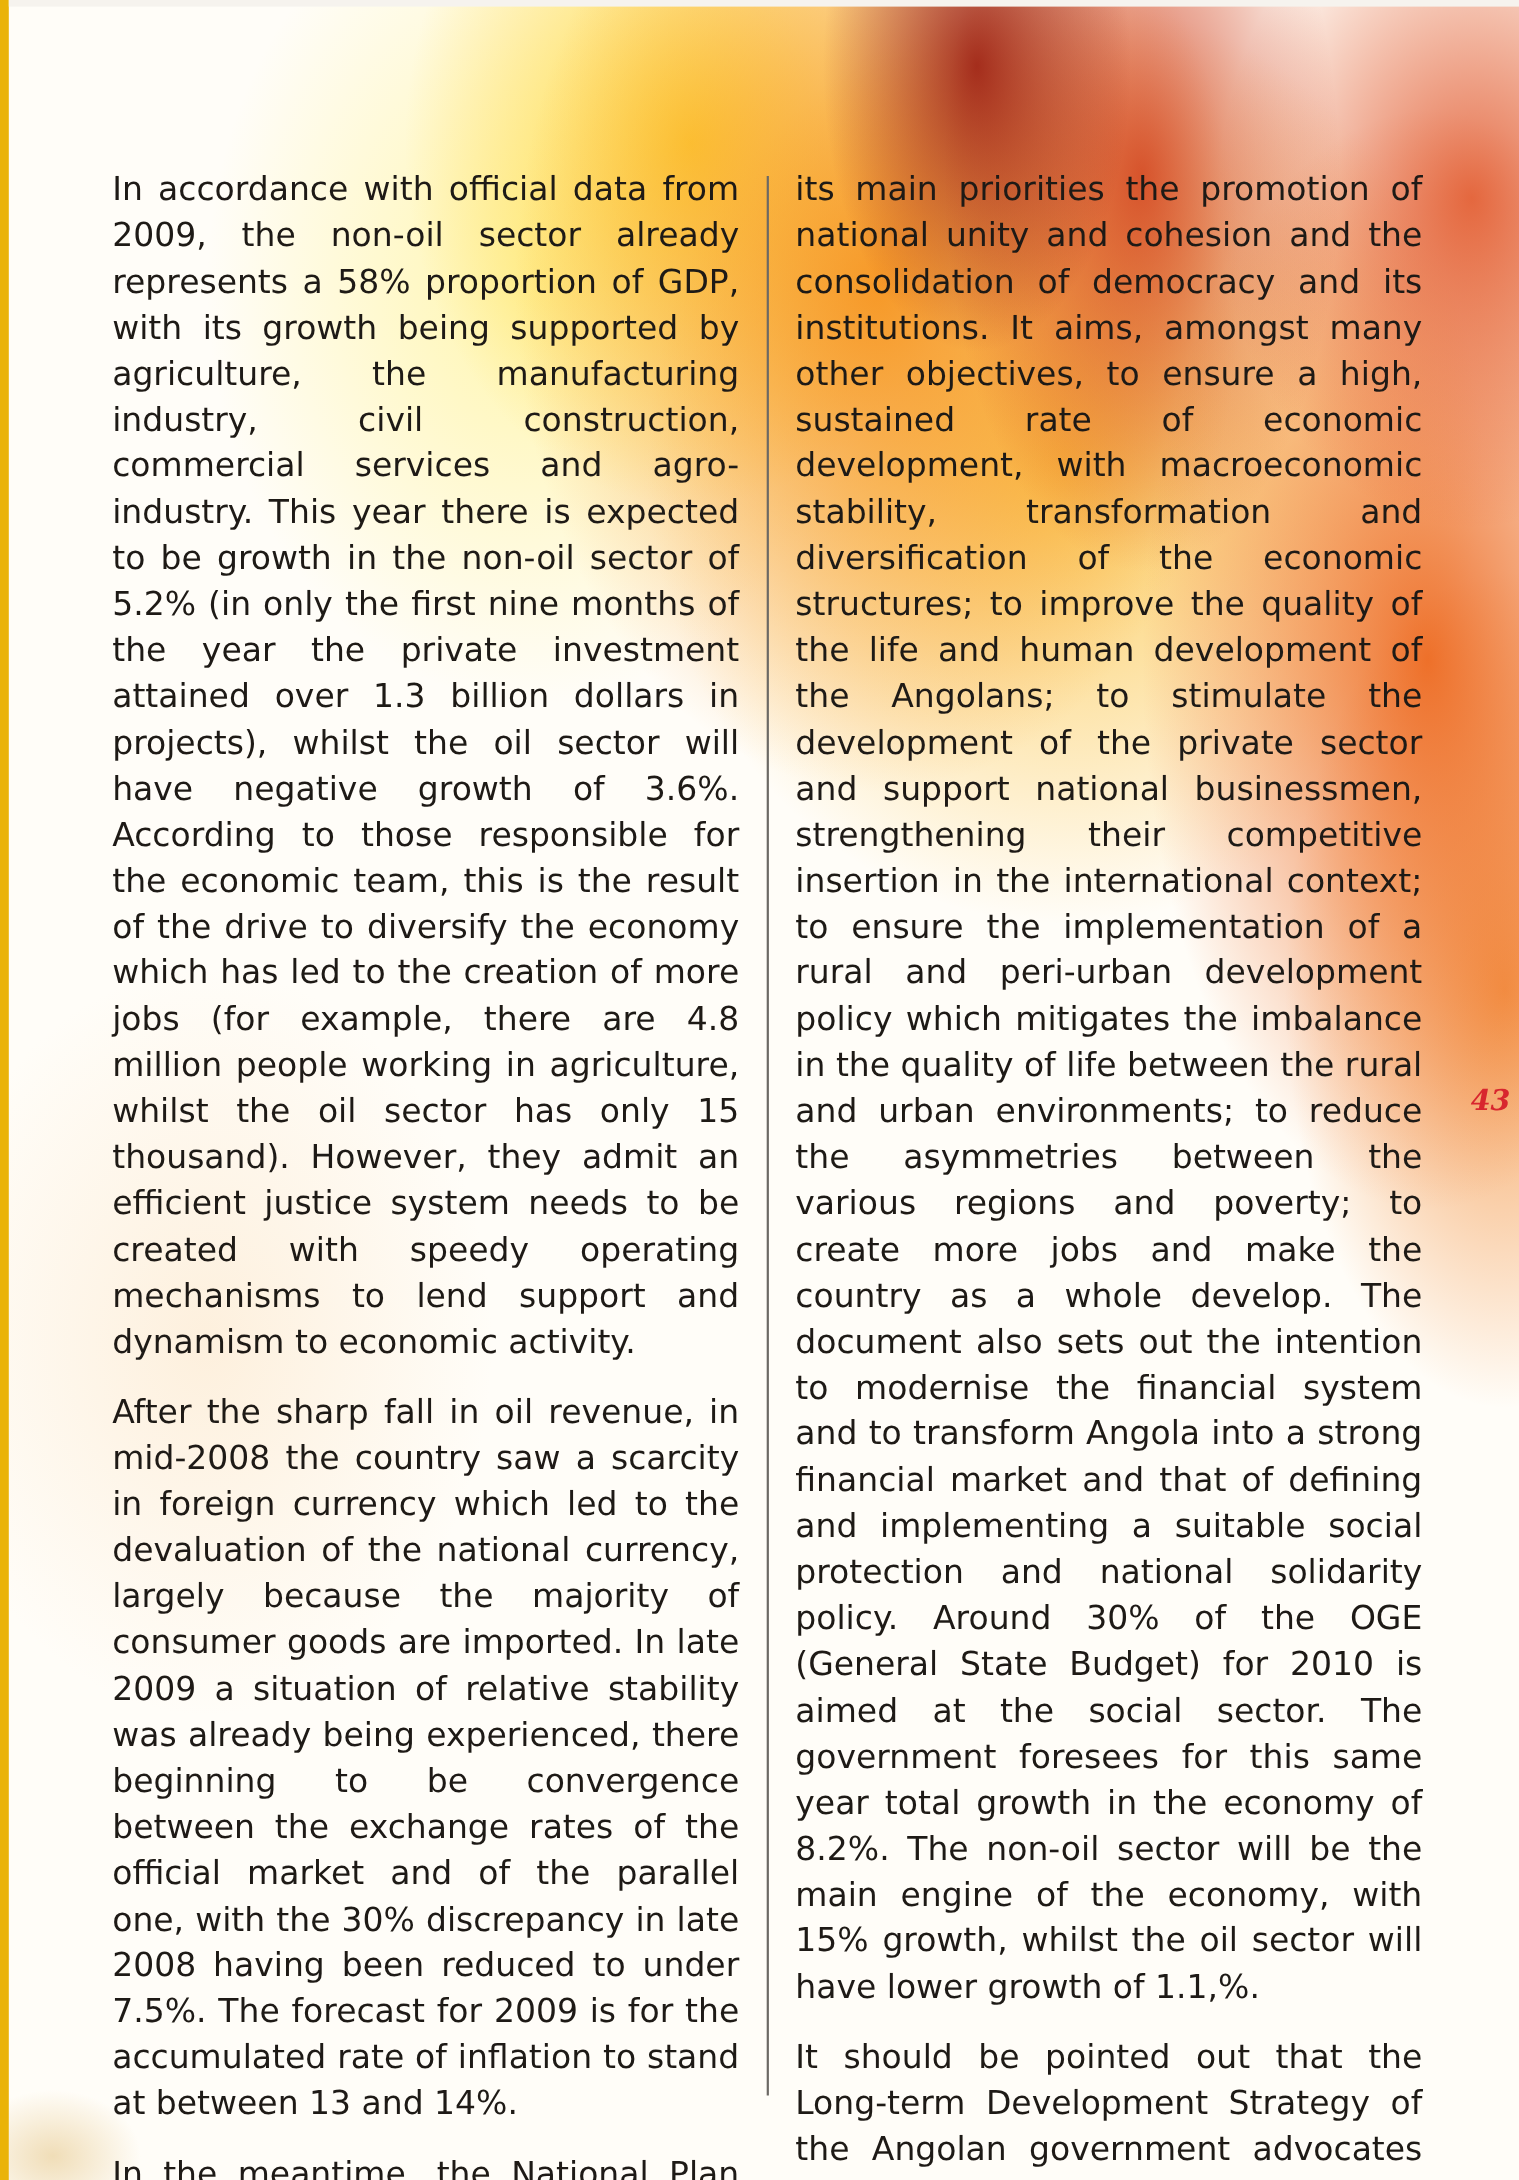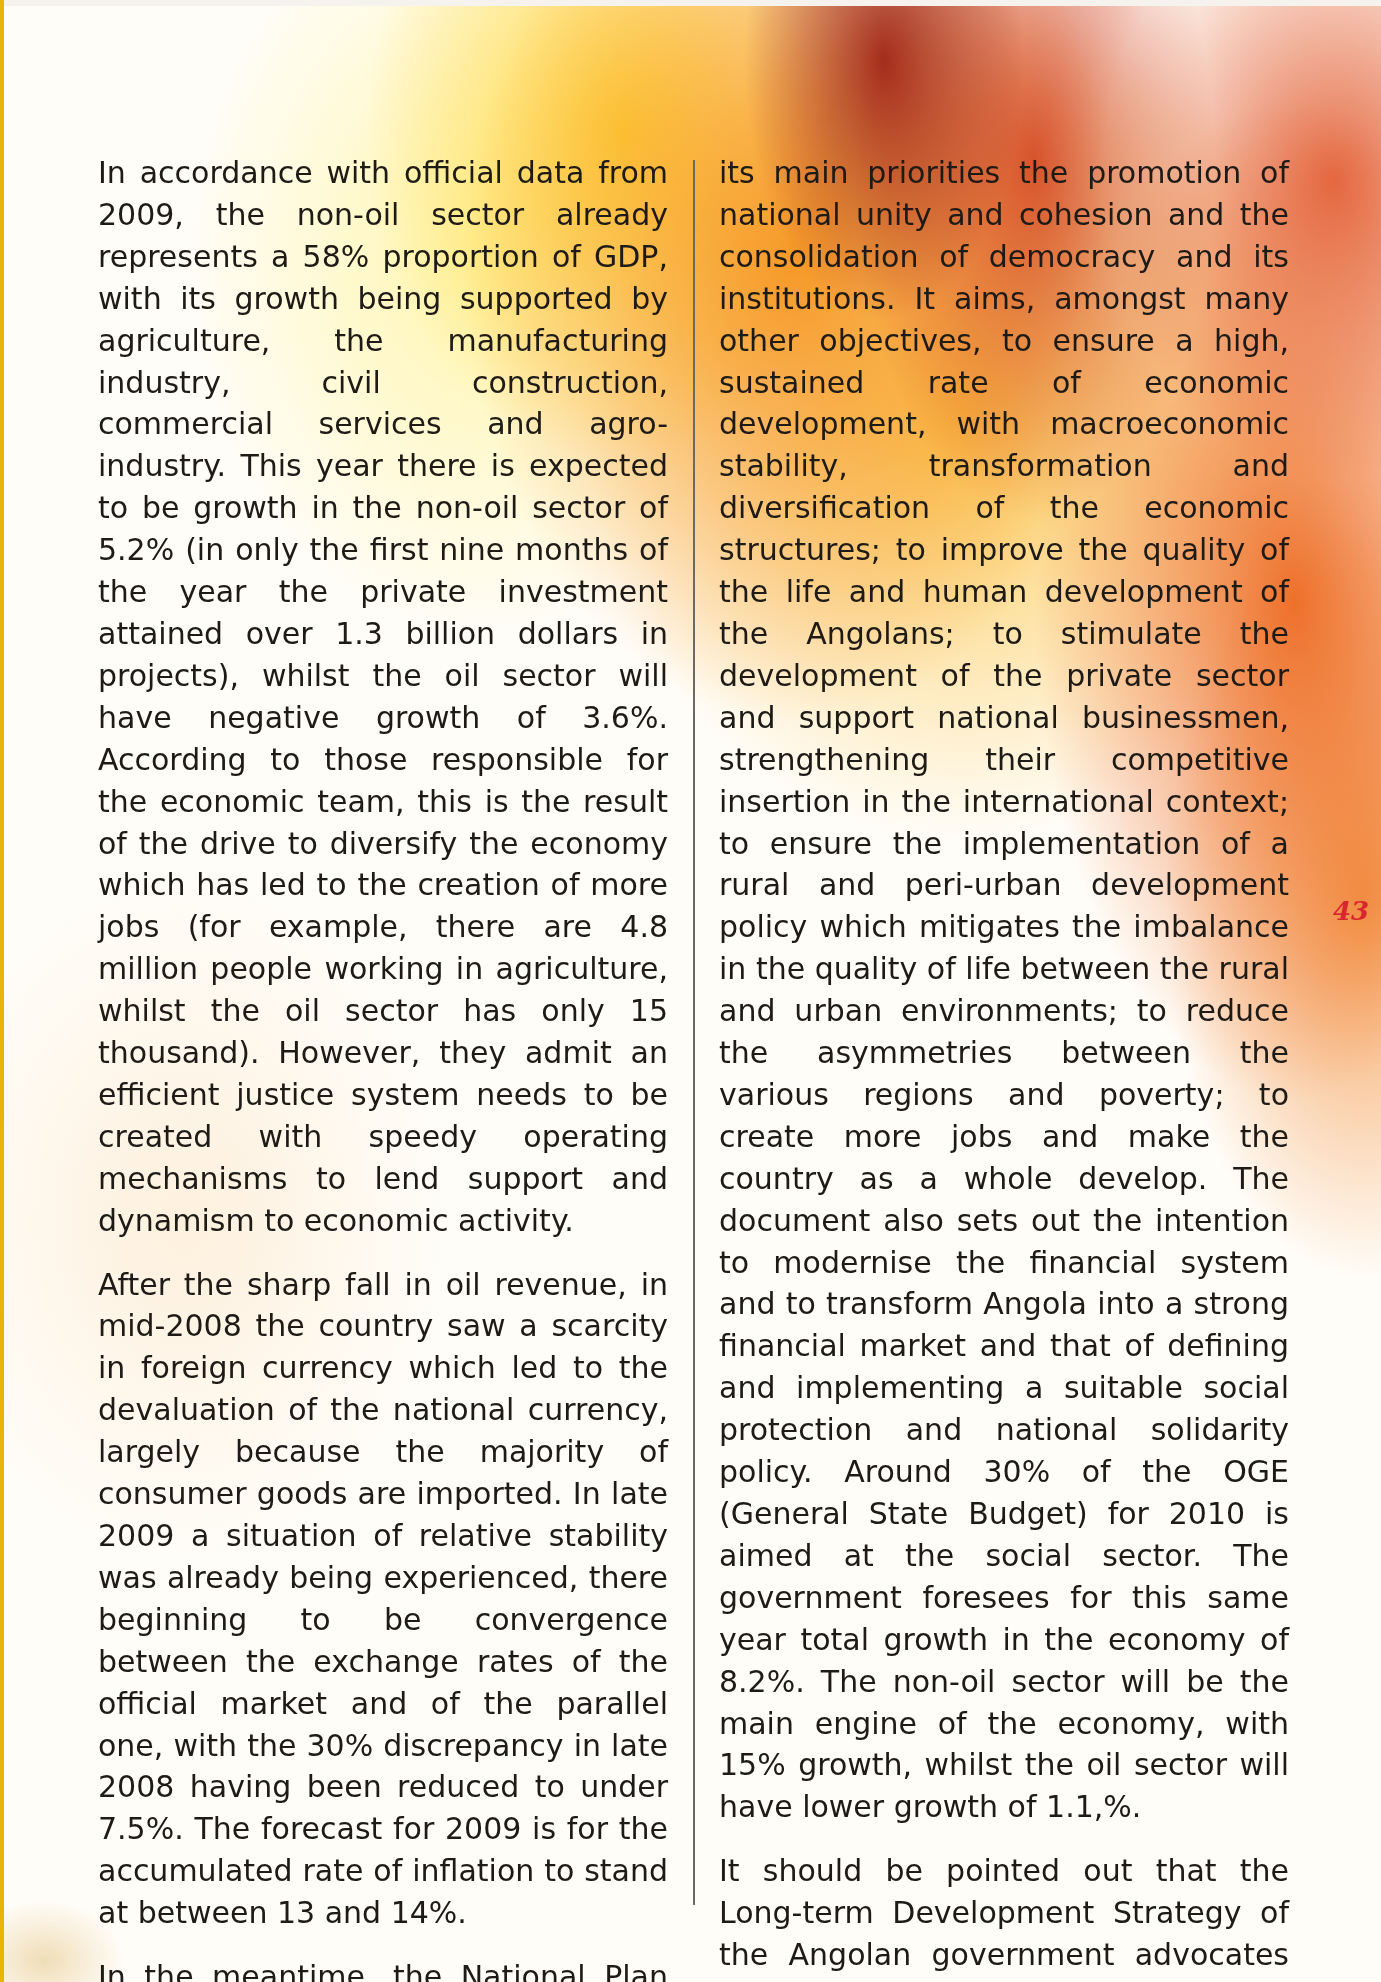--- a/index.html
+++ b/index.html
@@ -9,21 +9,21 @@
     position: relative;
     overflow: hidden;
     background: #ffffff;
     font-family: "DejaVu Sans", "Liberation Sans", sans-serif;
   }
   .page {
     position: absolute;
     left: 0; top: 0;
     width: 1381px; height: 1982px;
     background: #fffdf8;
-    border-left: 4px solid #eab308;
+    border-left: 8px solid #eab308;
     box-sizing: border-box;
   }
   
   .flame {
     position: absolute;
     left: 0; top: 0;
     width: 1381px; height: 1982px;
     background:
       radial-gradient(ellipse 140px 260px at 880px 60px, rgba(150,20,10,0.85), rgba(150,20,10,0) 100%),
       radial-gradient(ellipse 180px 360px at 1030px 160px, rgba(205,50,15,0.8), rgba(205,50,15,0) 100%),
@@ -58,21 +58,21 @@
     position: absolute;
     left: 689px;
     top: 160px;
     width: 1.5px;
     height: 1745px;
     background: #6c6964;
   }
   .page-number {
     position: absolute;
     left: 1329px;
-    top: 896px;
+    top: 986px;
     font-family: "DejaVu Serif", "Liberation Serif", serif;
     font-style: italic;
     font-weight: bold;
     font-size: 26px;
     color: #d8262e;
   }
 </style>
 </head>
 <body>
 

